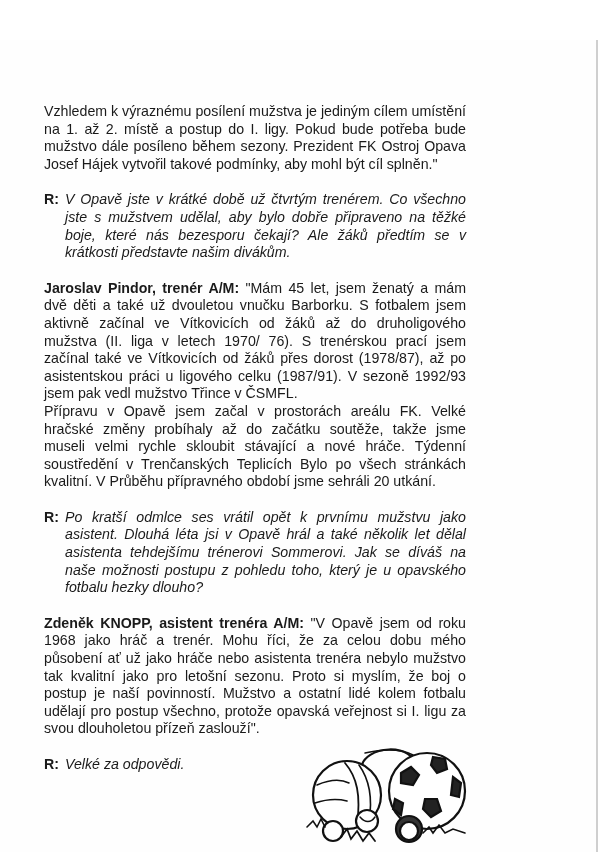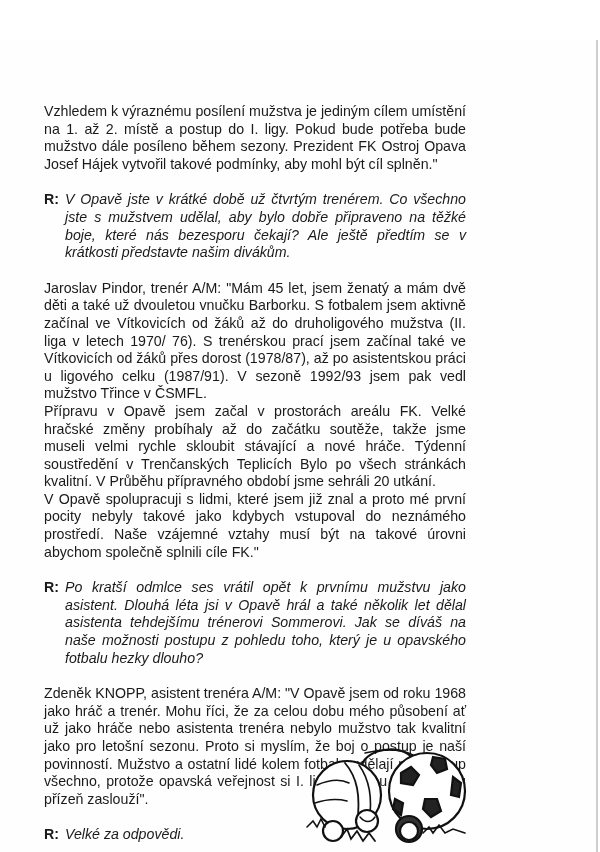--- a/index.html
+++ b/index.html
@@ -18,44 +18,43 @@
   }
   .content {
     position: absolute; left: 44px; top: 63px; width: 422px;
     font-size: 14.2px; line-height: 17.6px;
   }
   .para { text-align: justify; margin: 0; }
   .gap { height: 18px; }
   .q { display: flex; }
   .q .lbl { font-weight: bold; width: 21px; flex: none; }
   .q .txt { font-style: italic; text-align: justify; flex: 1; }
-  .speaker { font-weight: normal; }
+  .speaker { font-weight: bold; }
   .ill { position: absolute; left: 305px; top: 693px; width: 165px; height: 117px; }
 </style>
 </head>
 <body>
 
 <div class="page">
   <div class="content">
 
     <p class="para">Vzhledem k výraznému posílení mužstva je jediným cílem umístění na 1. až 2. místě a postup do I. ligy. Pokud bude potřeba bude mužstvo dále posíleno během sezony. Prezident FK Ostroj Opava Josef Hájek vytvořil takové podmínky, aby mohl být cíl splněn."</p>
     <div class="gap"></div>
 
     <div class="q">
       <span class="lbl">R:</span>
-      <span class="txt">V Opavě jste v krátké době už čtvrtým trenérem. Co všechno jste s mužstvem udělal, aby bylo dobře připraveno na těžké boje, které nás bezesporu čekají? Ale ještě předtím se v krátkosti představte našim divákům.</span>
+      <span class="txt">V Opavě jste v krátké době už čtvrtým trenérem. Co všechno jste s mužstvem udělal, aby bylo dobře připraveno na těžké boje, které nás bezesporu čekají? Ale žáků předtím se v krátkosti představte našim divákům.</span>
     </div>
     <div class="gap"></div>
 
     <div>
       <p class="para">
         <span class="speaker">Jaroslav Pindor, trenér A/M:</span><span> "Mám 45 let, jsem ženatý a mám dvě děti a také už dvouletou vnučku Barborku. S fotbalem jsem aktivně začínal ve Vítkovicích od žáků až do druholigového mužstva (II. liga v letech 1970/ 76). S trenérskou prací jsem začínal také ve Vítkovicích od žáků přes dorost (1978/87), až po asistentskou práci u ligového celku (1987/91). V sezoně 1992/93 jsem pak vedl mužstvo Třince v ČSMFL.</span>
       </p>
       <p class="para">Přípravu v Opavě jsem začal v prostorách areálu FK. Velké hračské změny probíhaly až do začátku soutěže, takže jsme museli velmi rychle skloubit stávající a nové hráče. Týdenní soustředění v Trenčanských Teplicích Bylo po všech stránkách kvalitní. V Průběhu přípravného období jsme sehráli 20 utkání.</p>
-      <p class="para">V Opavě spolupracuji s lidmi, které jsem již znal a proto mé první pocity nebyly takové jako kdybych vstupoval do neznámého prostředí. Naše vzájemné vztahy musí být na takové úrovni abychom společně splnili cíle FK."</p>
     </div>
     <div class="gap"></div>
 
     <div class="q">
       <span class="lbl">R:</span>
       <span class="txt">Po kratší odmlce ses vrátil opět k prvnímu mužstvu jako asistent. Dlouhá léta jsi v Opavě hrál a také několik let dělal asistenta tehdejšímu trénerovi Sommerovi. Jak se díváš na naše možnosti postupu z pohledu toho, který je u opavského fotbalu hezky dlouho?</span>
     </div>
     <div class="gap"></div>
 
     <div>

